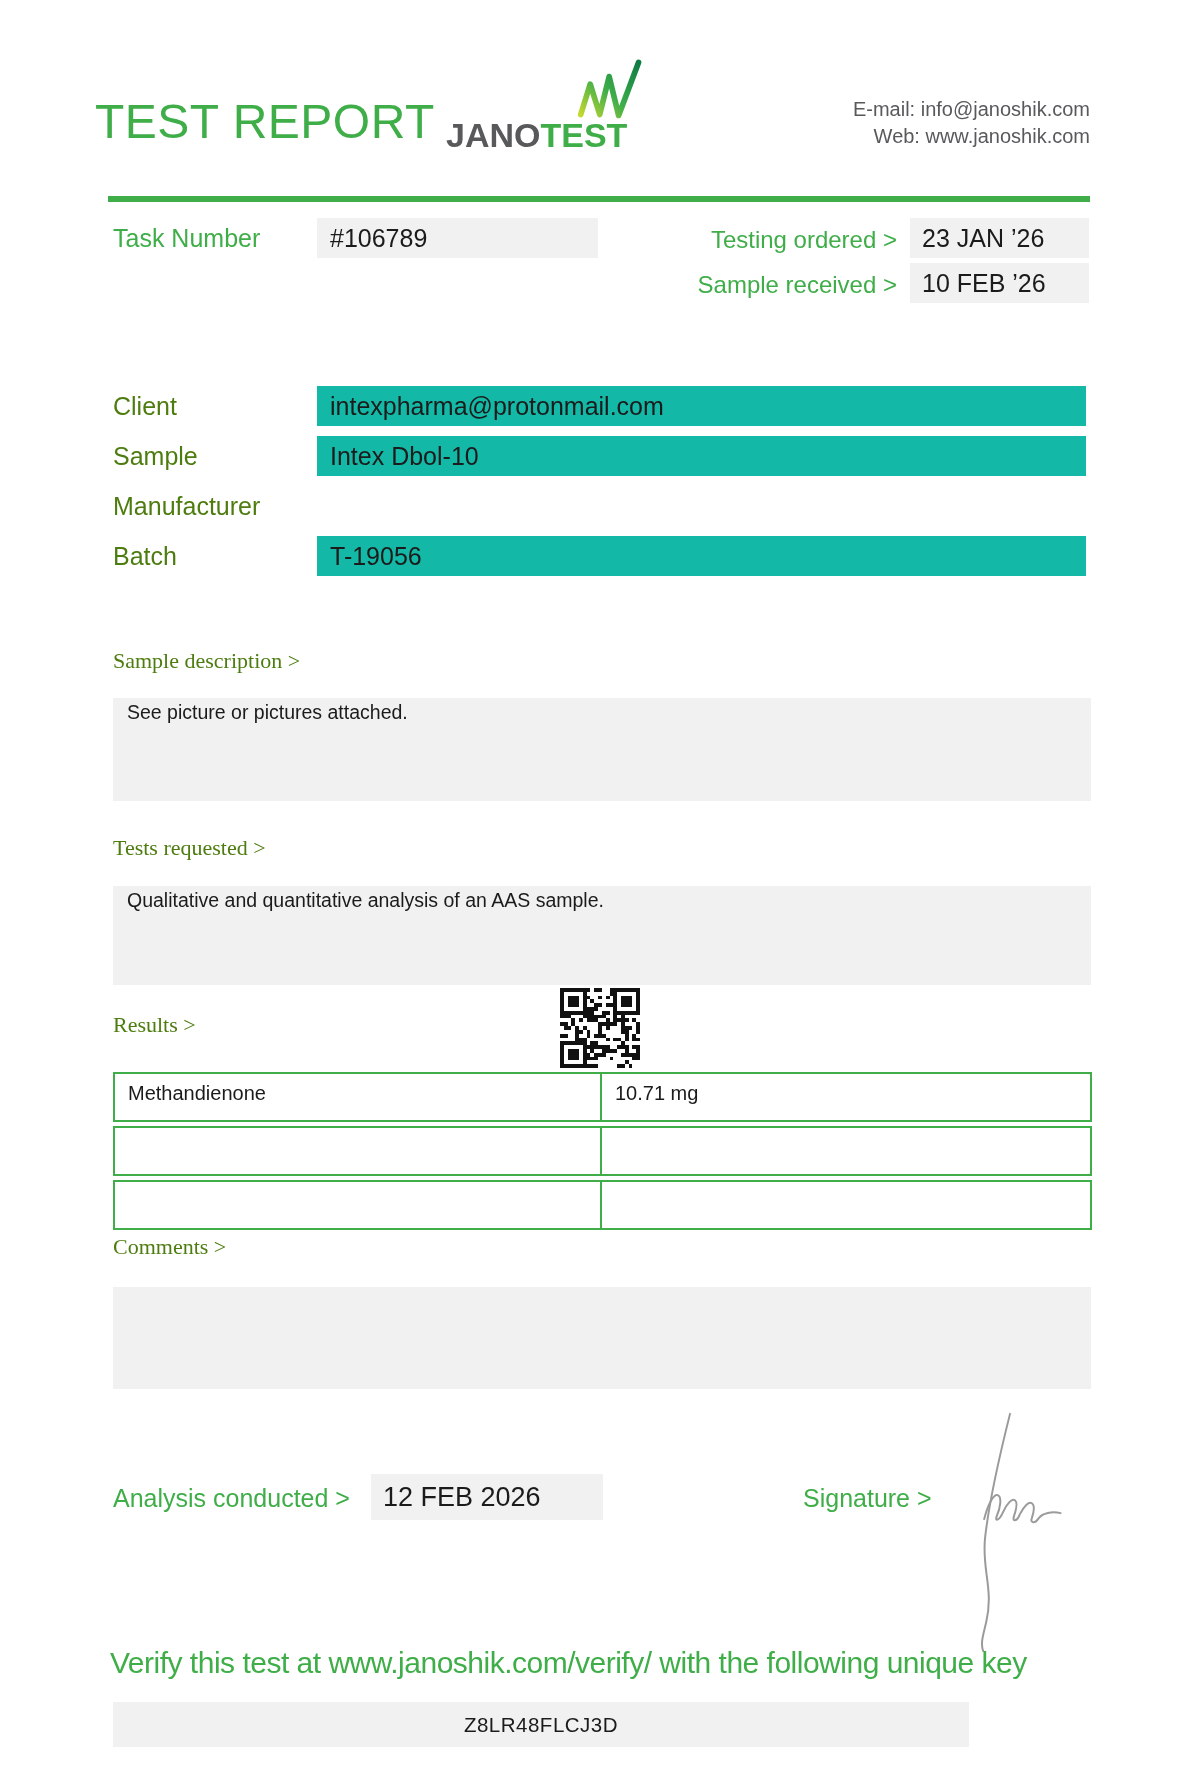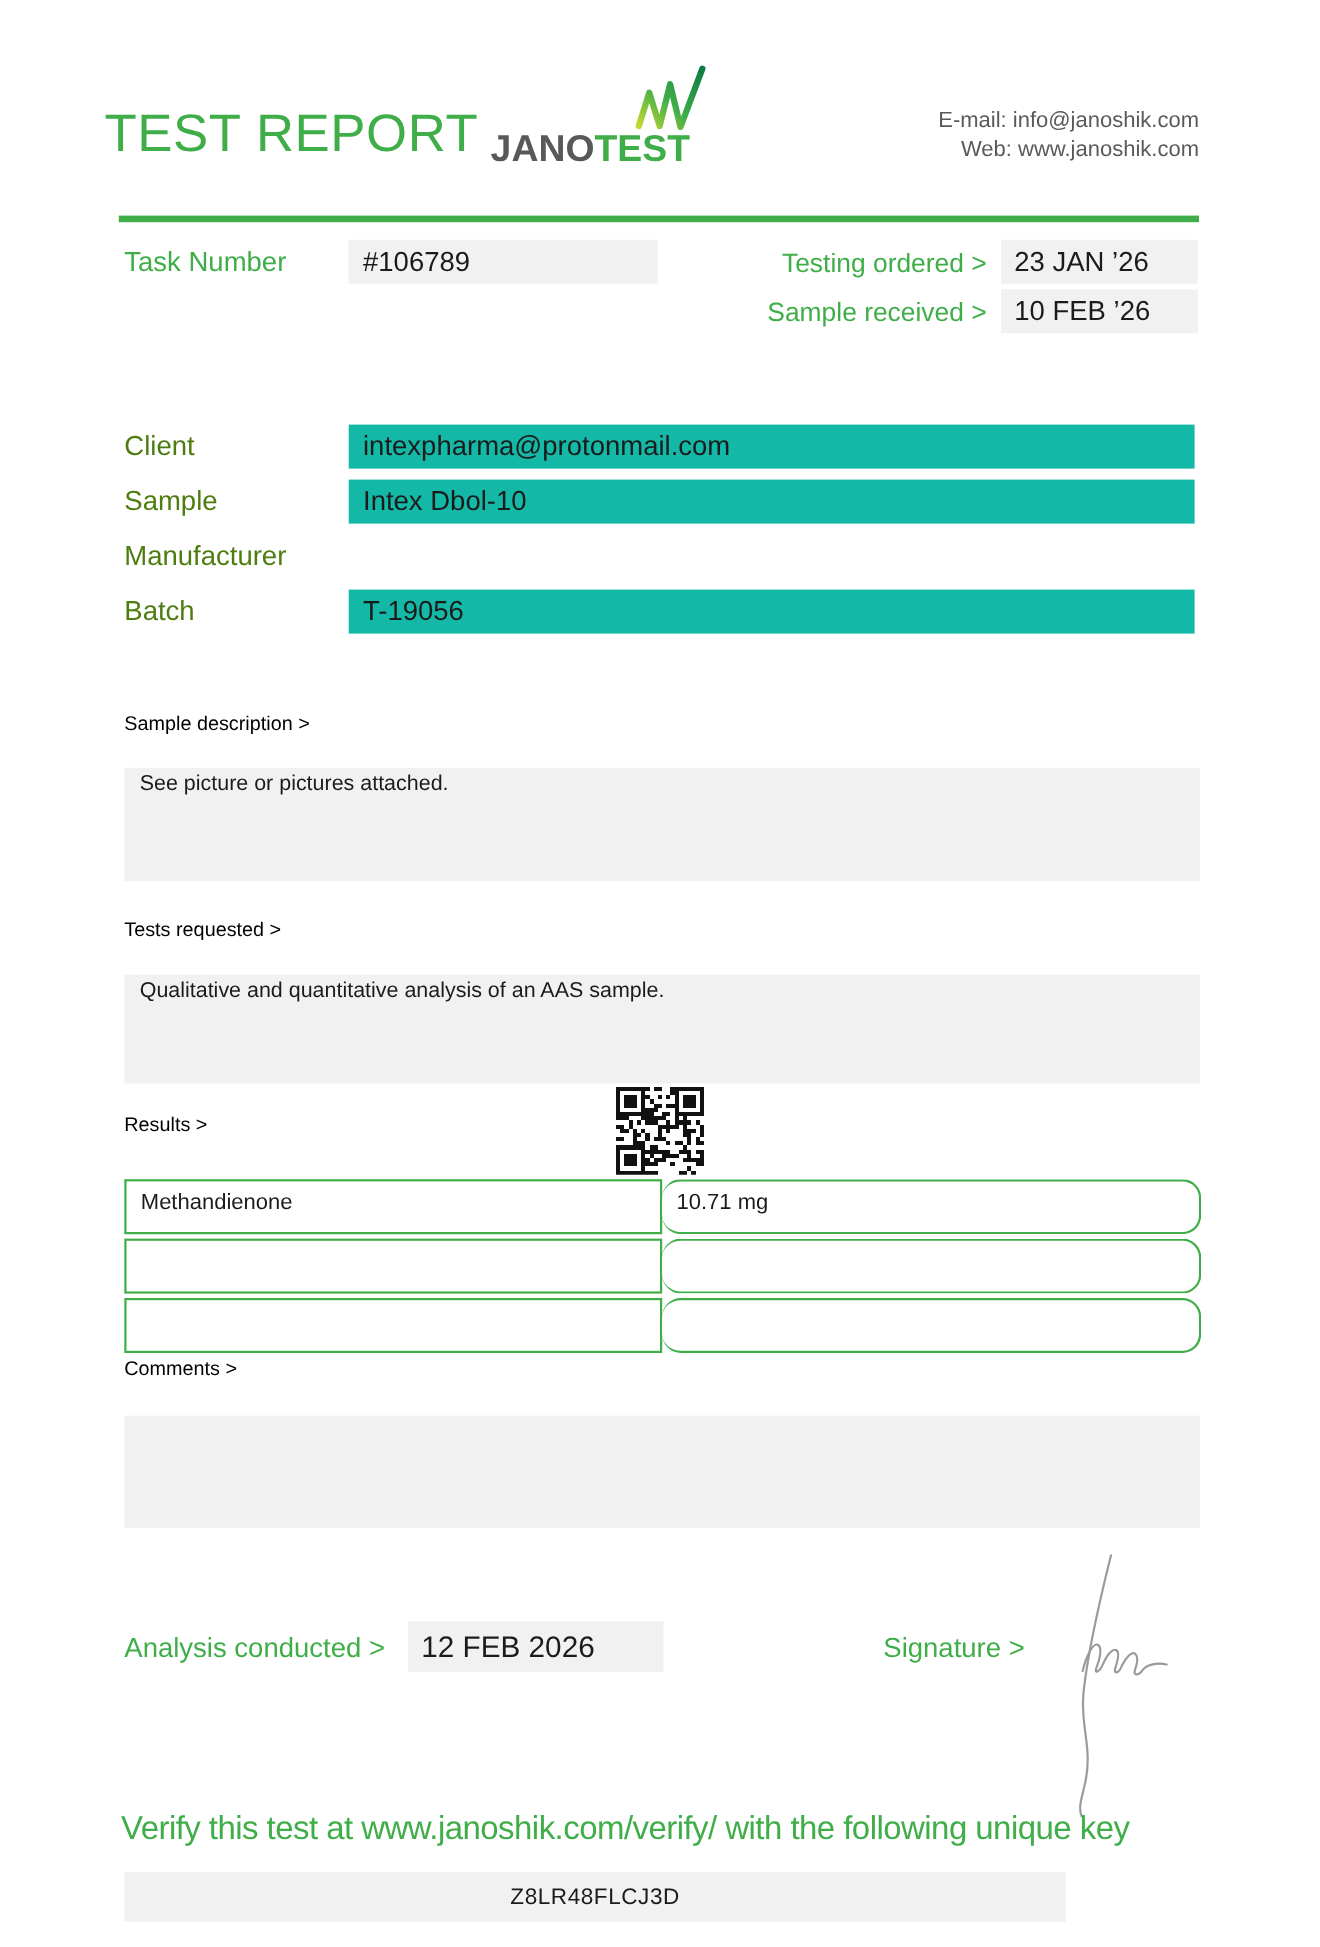--- a/index.html
+++ b/index.html
@@ -30,39 +30,39 @@
   .ordered-box{top:218px;}
   .received-box{top:263px;}
 
   
   .info-rows{left:113px;top:386px;width:973px;}
   .info-row{display:flex;height:40px;margin-bottom:10px;}
   .info-label{width:204px;font-size:25px;line-height:40px;color:#4d7c0f;}
   .info-value{flex:1;background:#14b8a6;font-size:25px;line-height:40px;padding-left:13px;box-sizing:border-box;}
 
   
-  .sec-heading{left:113px;font-size:18px;color:#000000;}
+  .sec-heading{left:113px;font-size:22px;color:#4d7c0f;font-family:Liberation Serif, serif;}
   .h-sample{top:648px;}
   .h-tests{top:835px;}
   .h-results{top:1012px;}
   .h-comments{top:1234px;}
   .body-box{left:113px;width:978px;font-size:19.5px;padding:3px 14px;box-sizing:border-box;}
   .b-sample{top:698px;height:103px;}
   .b-tests{top:886px;height:99px;}
   .b-comments{top:1287px;height:102px;}
 
   
   .qr{left:560px;top:988px;width:80px;height:80px;}
 
   
   .results-table{left:113px;top:1072px;width:979px;}
   .r-row{display:flex;height:50px;margin-bottom:4px;}
   .r-cell{box-sizing:border-box;border:2px solid #3fae49;font-size:20px;line-height:38px;padding-left:13px;background:#fff;}
   .r-left{width:489px;}
-  .r-right{flex:1;border-left:none;border-radius:17px;}
+  .r-right{flex:1;border-left:none;}
 
   
   .analysis-label{left:113px;top:1484px;font-size:25px;}
   .analysis-box{left:371px;top:1474px;width:232px;height:46px;font-size:27px;line-height:46px;padding-left:12px;}
   .signature-label{left:803px;top:1484px;font-size:25px;}
   .signature{left:940px;top:1398px;width:140px;height:268px;}
   .verify-text{left:110px;top:1646px;width:1002px;font-size:30px;letter-spacing:-.5px;white-space:nowrap;color:#3fae49;}
   .key-box{left:113px;top:1702px;width:856px;height:45px;text-align:center;font-size:20.5px;font-weight:500;line-height:45px;letter-spacing:.5px;}
 </style>
 </head>

